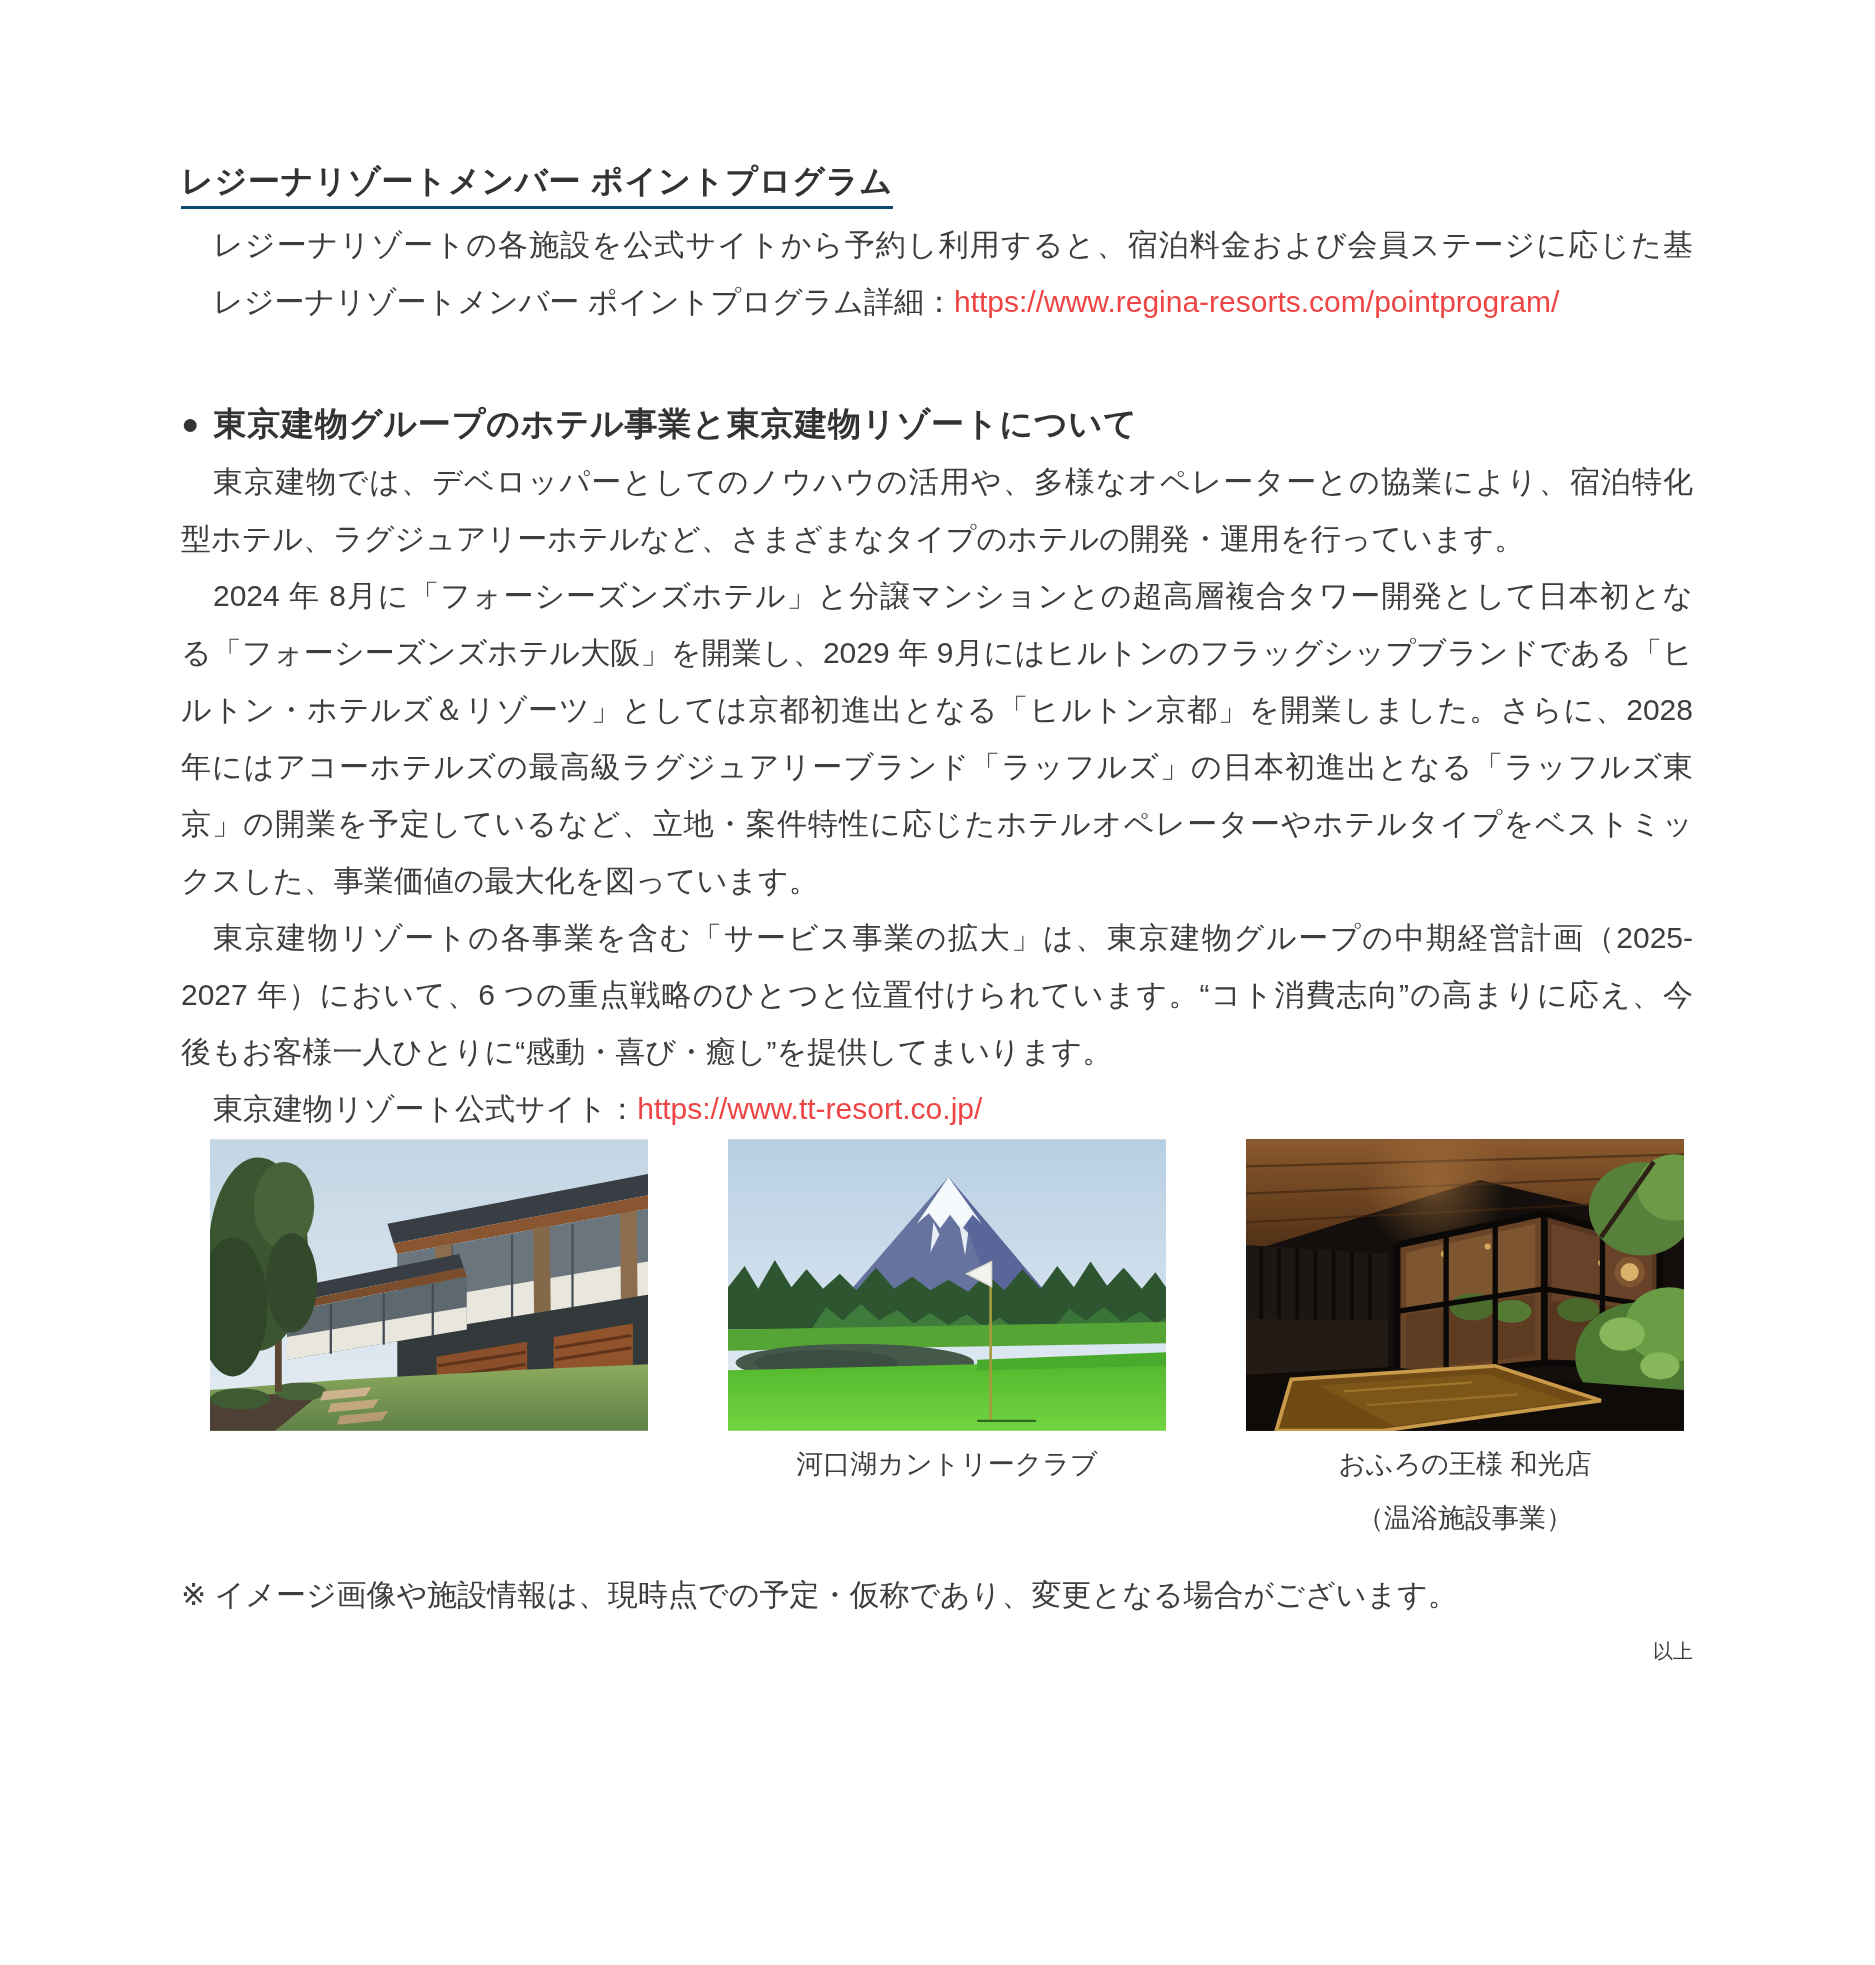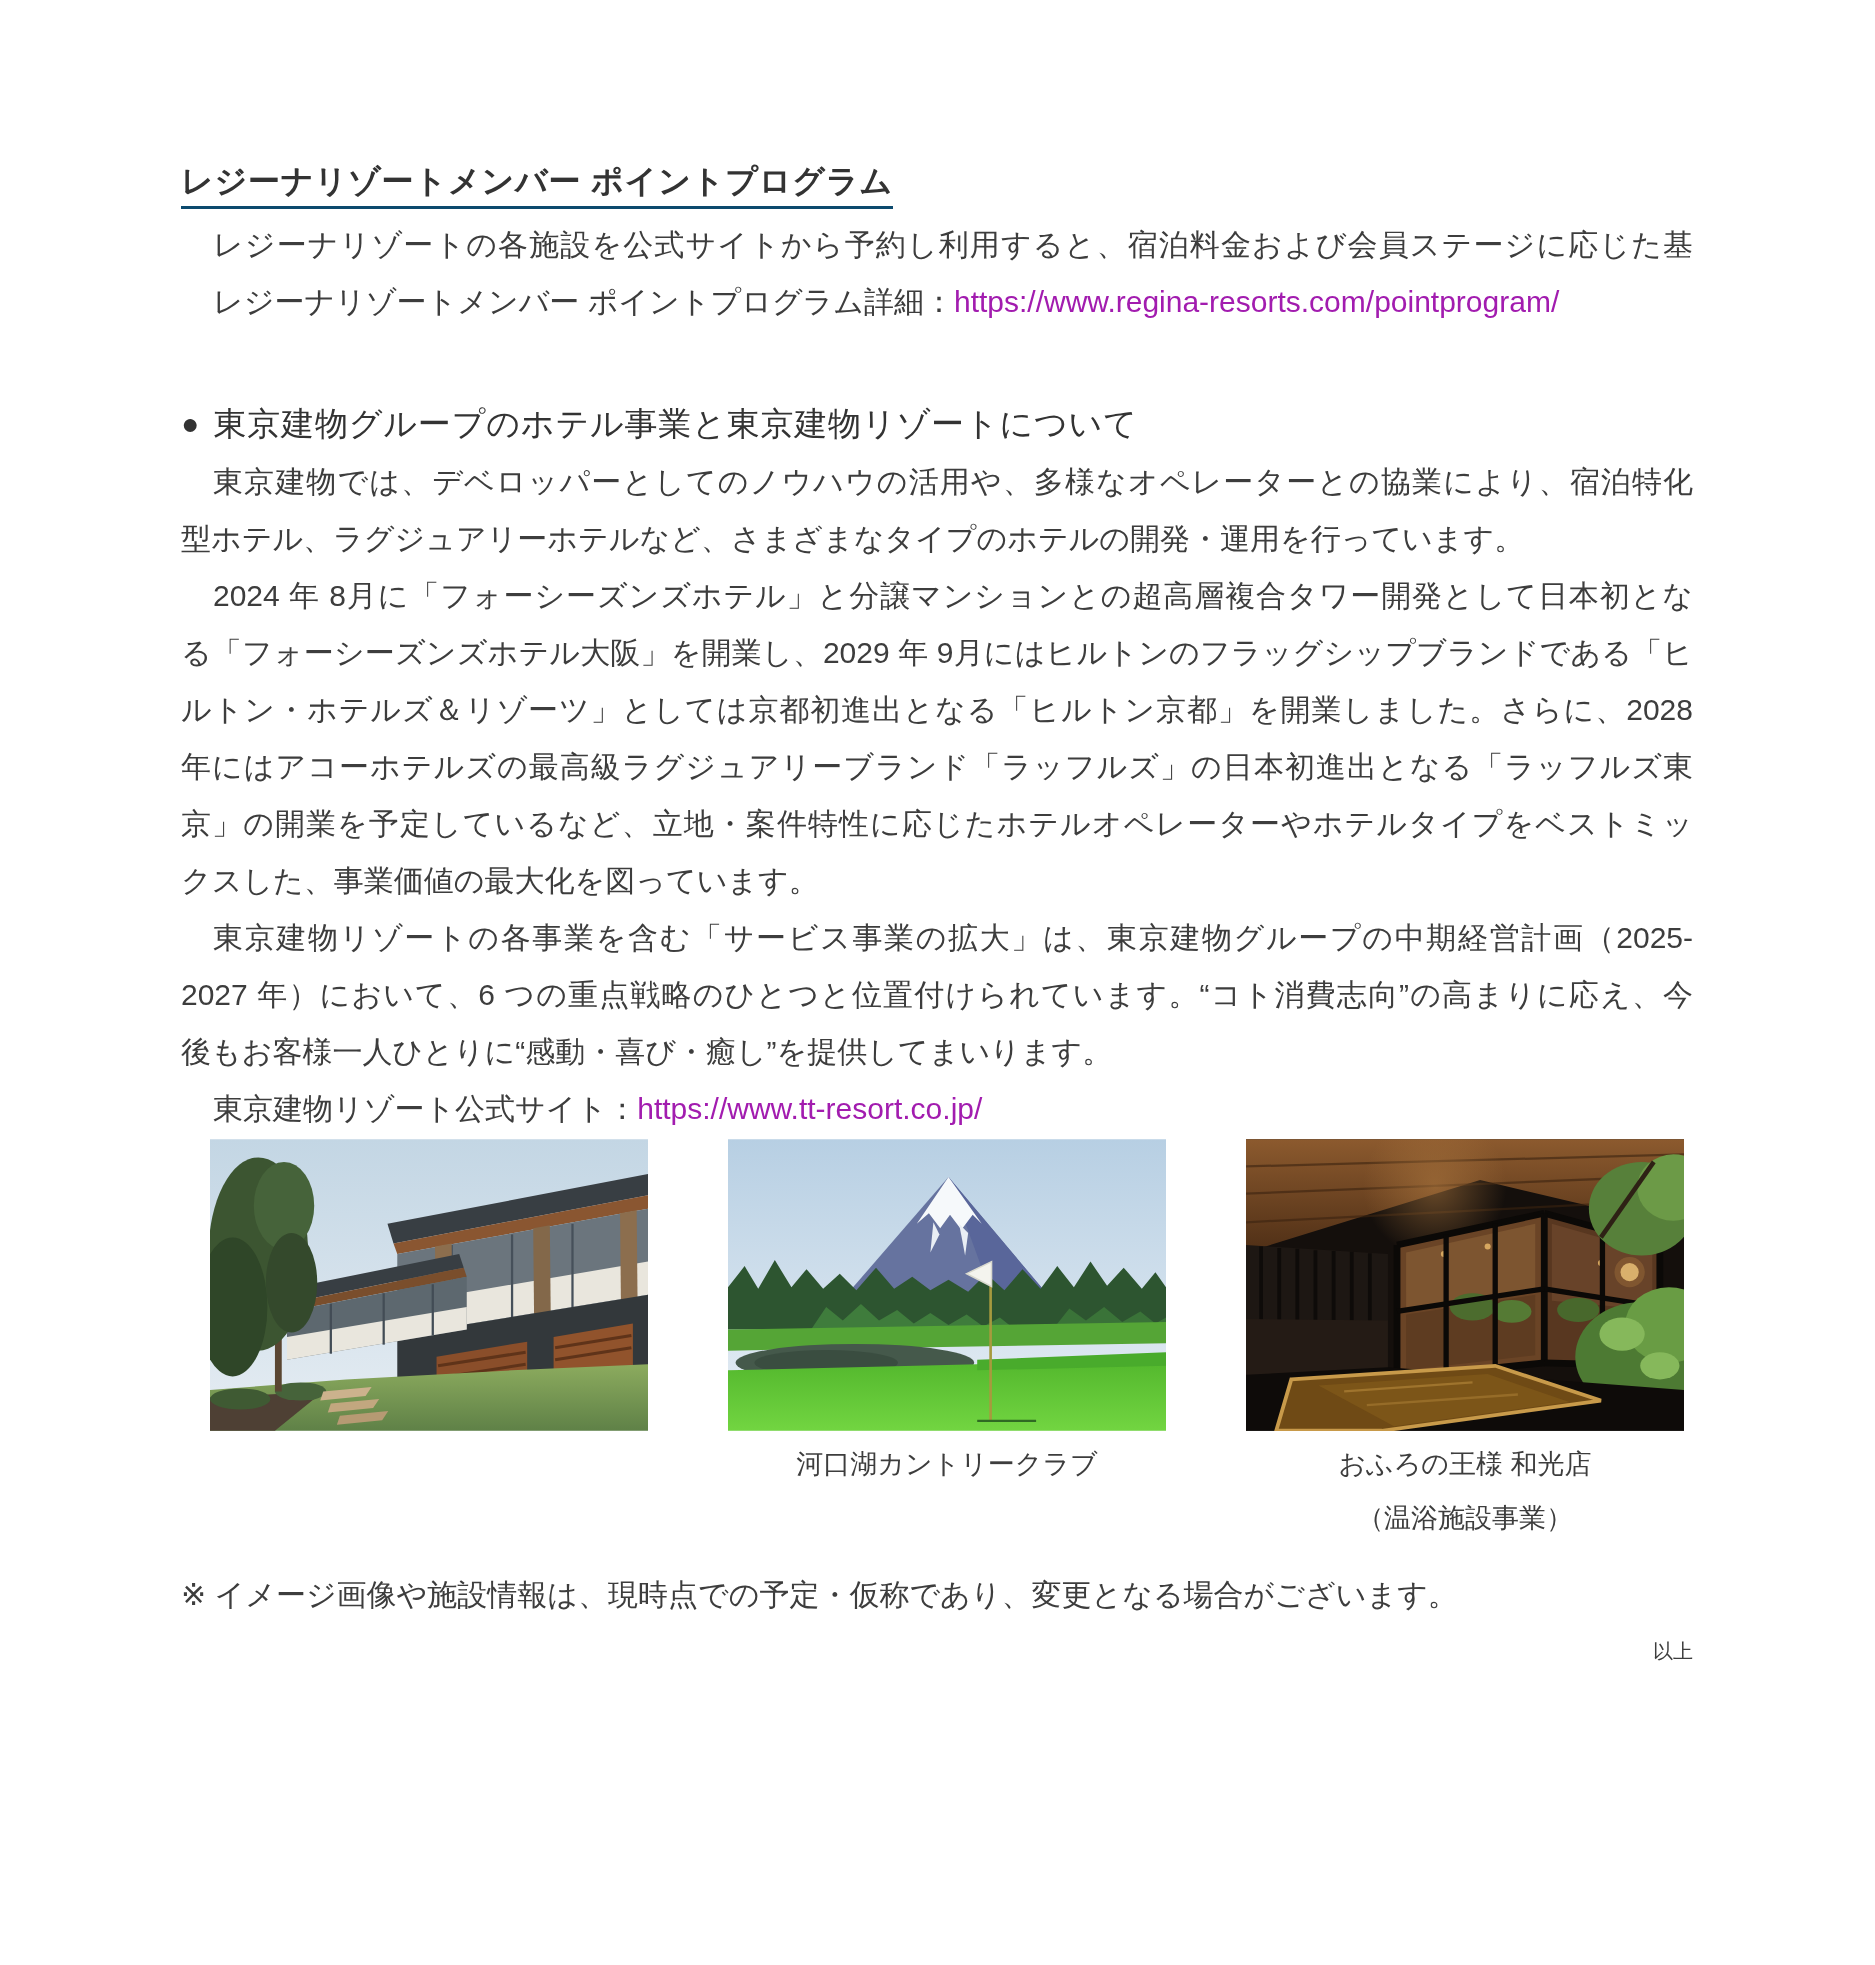--- a/index.html
+++ b/index.html
@@ -18,42 +18,42 @@
   .h1wrap .h1text {
     display: inline-block;
     font-size: 32px; font-weight: bold; line-height: 33px;
     color: #333333;
     padding-bottom: 7.6px;
     border-bottom: 3px solid #0c4a6e;
     letter-spacing: 0.8px;
   }
   .h2wrap {
     margin-top: 65px;
-    font-size: 33px; font-weight: normal; line-height: 57px;
+    font-size: 33px; font-weight: bold; line-height: 57px;
     color: #333333; letter-spacing: 0.8px;
     white-space: nowrap;
   }
   .h2wrap .bullet { font-size: 30px; margin-right: 13.6px; position: relative; top: -1.5px; }
 
   
   .para { margin: 0; }
   .p1 { margin-top: 7.6px; }
   .ln {
     font-size: 30px; line-height: 57px; height: 57px;
     white-space: nowrap;
     color: #3d3d3d;
   }
   .jl { 
     white-space: normal;
     text-align: justify;
     text-align-last: justify;
     text-justify: inter-character;
   }
   .ind { text-indent: 32px; }
-  .urltext { color: #a21caf; text-decoration: none; }
+  .urltext { color: #ef4444; text-decoration: none; }
 
   
   .gallery {
     margin-top: 1.5px; margin-left: 29px;
     width: 1474px;
     display: flex; justify-content: space-between;
   }
   .gallery figure { margin: 0; width: 438px; }
   .photo { display: block; width: 438px; height: 292px; }
   figcaption { margin-top: 6px; text-align: center; }

